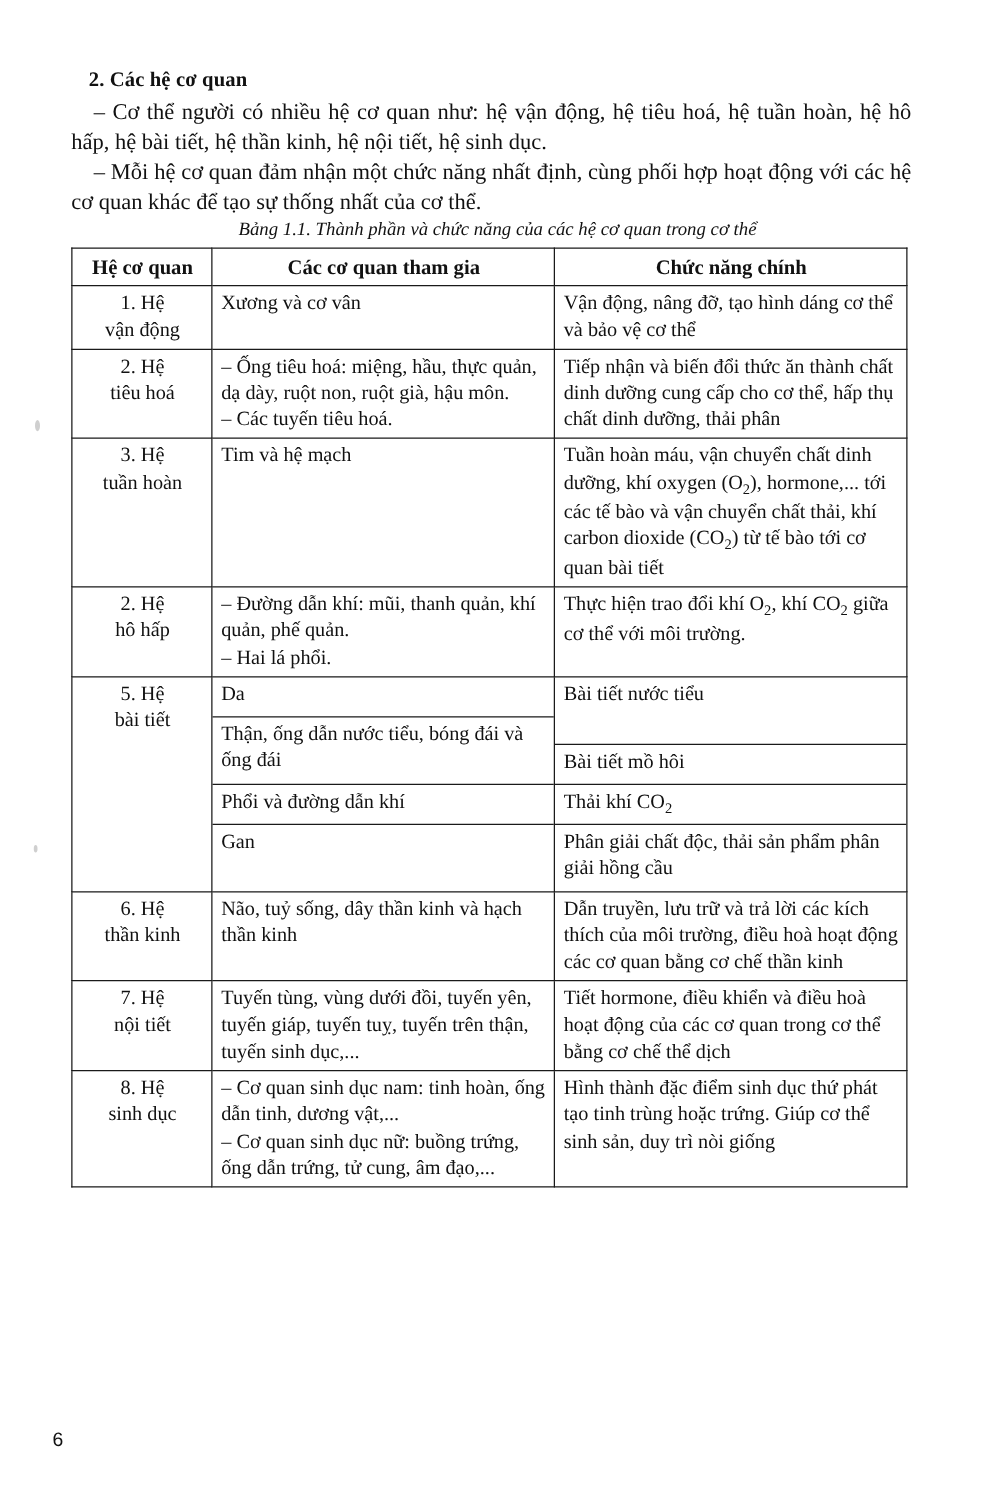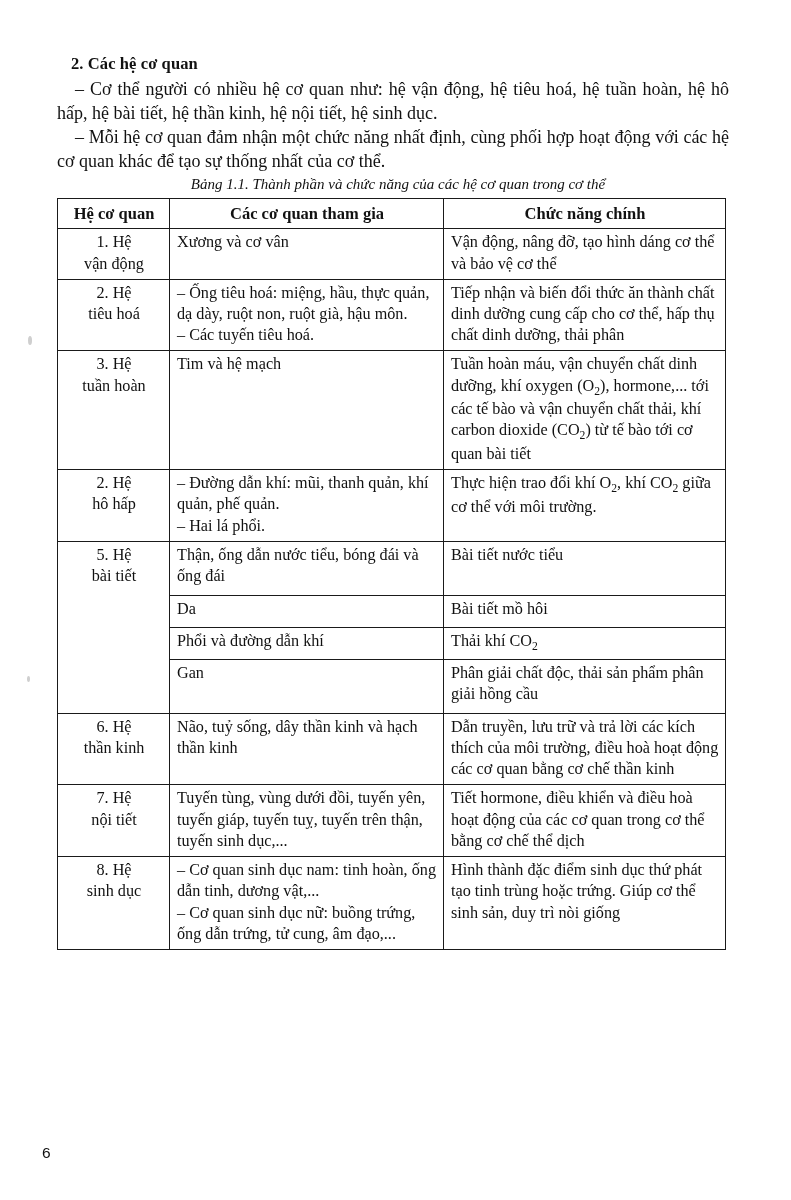--- a/index.html
+++ b/index.html
@@ -176,24 +176,24 @@
 
         <tr>
           <td class="sys">
               <span class="nowrap-line">5. Hệ</span>
               <span class="nowrap-line">bài tiết</span>
             </td>
           <td class="org" style="padding:0;">
             <table class="sub-table">
               <tbody>
                   <tr>
+                    <td style="border:0;border-bottom:1px solid #1a1a1a;height:24px;">Da</td>
+                  </tr>
+              <tr>
                     <td style="border:0;border-bottom:1px solid #1a1a1a;height:46px;">Thận, ống dẫn nước tiểu, bóng đái và ống đái</td>
-                  </tr>
-              <tr>
-                    <td style="border:0;border-bottom:1px solid #1a1a1a;height:24px;">Da</td>
                   </tr>
               <tr>
                     <td style="border:0;border-bottom:1px solid #1a1a1a;height:24px;">Phổi và đường dẫn khí</td>
                   </tr>
               <tr>
                     <td style="border:0;height:46px;margin-top:23px;">Gan</td>
                   </tr>
             </tbody>
               </table>
           </td>

